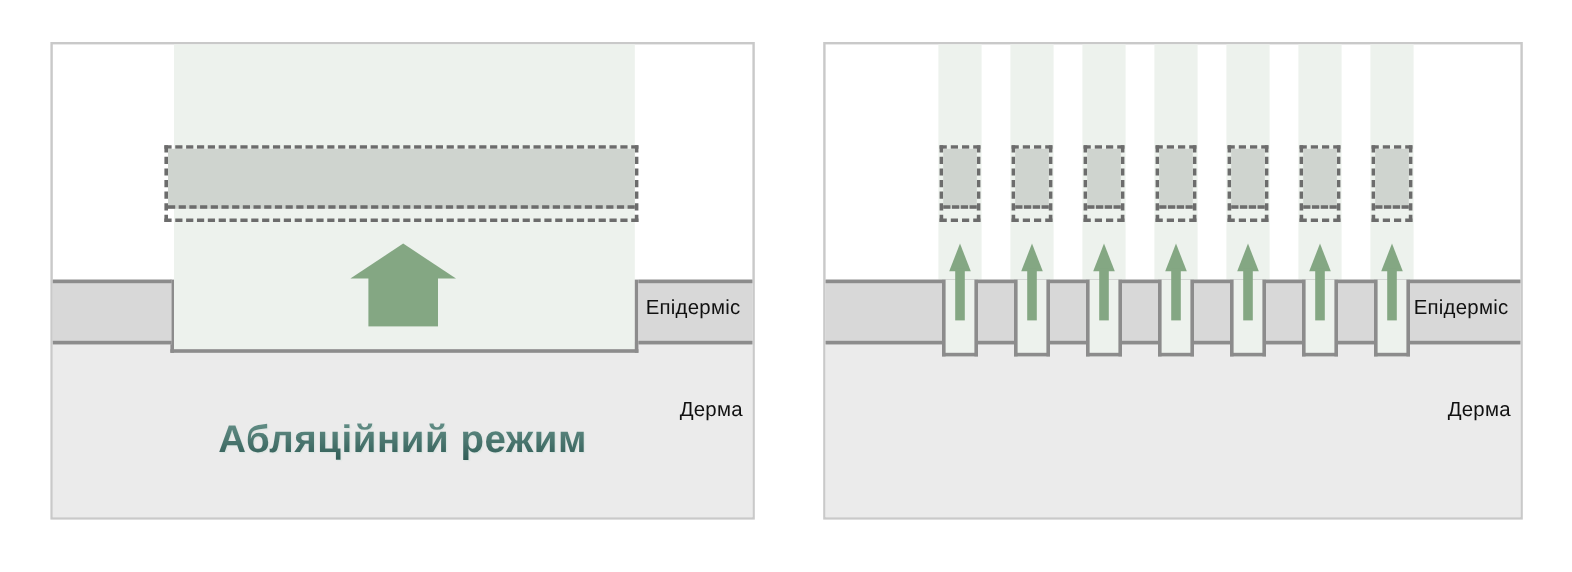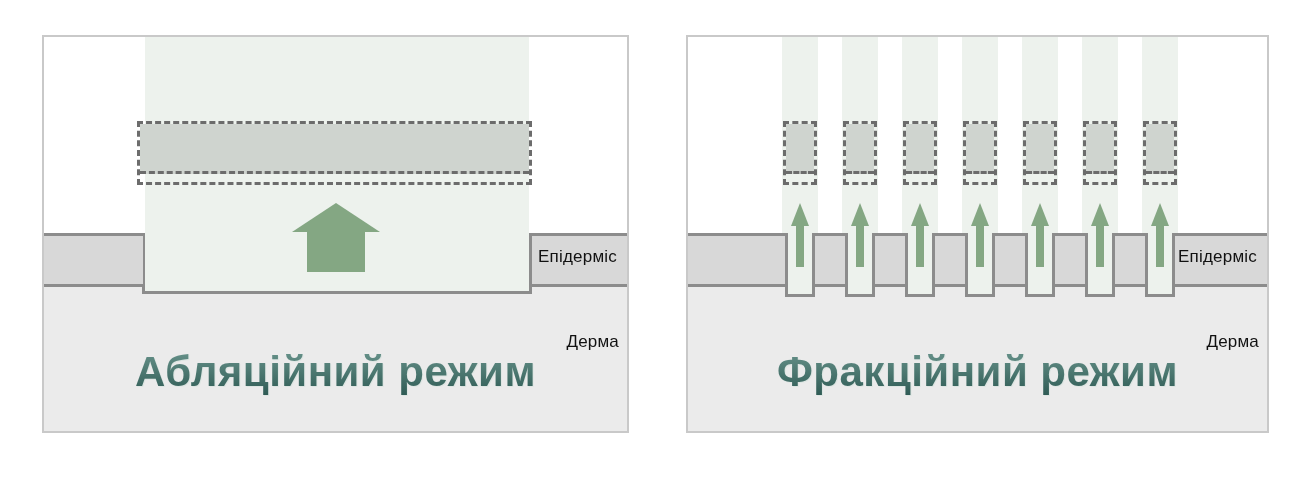--- a/index.html
+++ b/index.html
@@ -28,21 +28,21 @@
   }
   .layer-label {
     position:absolute; color:var(--label); font-size:17px; z-index:5;
     letter-spacing:0.2px;
   }
   .epi-label   { top:210px; right:10px; }
   .derma-label { top:261px; right:8px;margin-top:34px;  }
 
   .panel-title {
     position:absolute; left:0; right:0; top:311px; text-align:center;
-    font-size:42px; font-weight:bold; letter-spacing:0.5px; z-index:5;
+    font-size:32px; font-weight:bold; letter-spacing:0.5px; z-index:5;
     background:linear-gradient(var(--title-top), var(--title-bottom));
     -webkit-background-clip:text; background-clip:text;
     -webkit-text-fill-color:transparent; color:transparent;
     filter:drop-shadow(1px 1px 0 rgba(219,228,224,0.85));
   }
 
   
   .beam-a {
     position:absolute; left:101px; top:0; width:384px; height:254px;
     background:var(--beam); z-index:1;
@@ -195,16 +195,15 @@
       <div class="dash-rect dash-rect-b">
         <div class="dash-fill dash-fill-b"></div>
       </div>
       <div class="arrow-b-head"></div>
       <div class="arrow-b-stem"></div>
     </div>
 
     <div class="layer-label epi-label">Епідерміс</div>
     <div class="layer-label derma-label">Дерма</div>
 
-    <div class="panel-title">Фракційний режим</div>
   </div>
 
 </div>
 
 </body></html>

